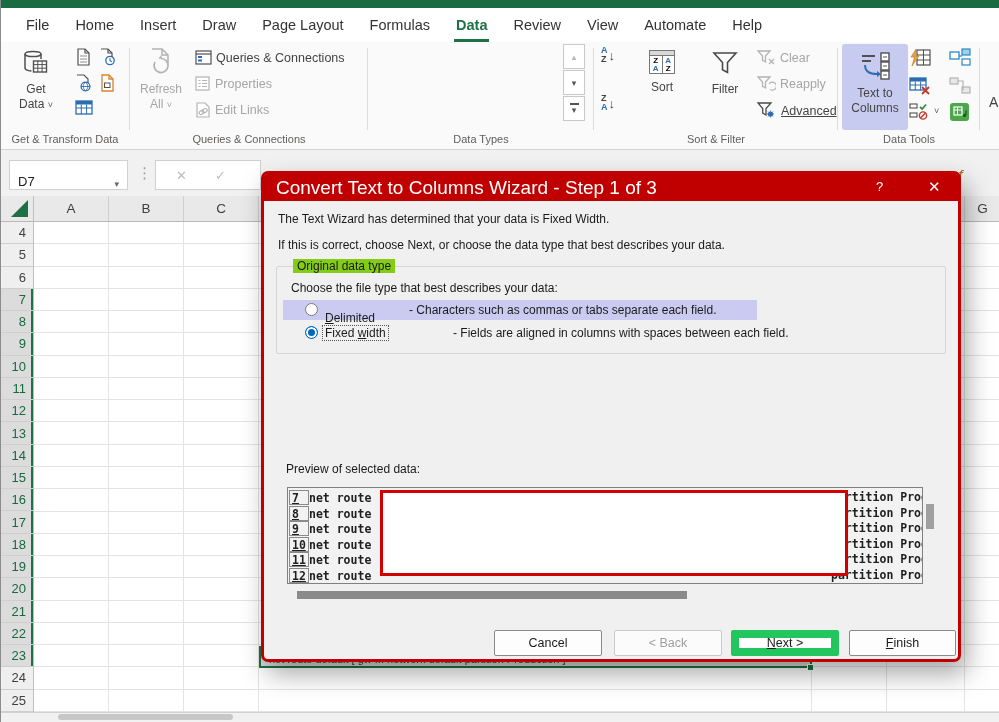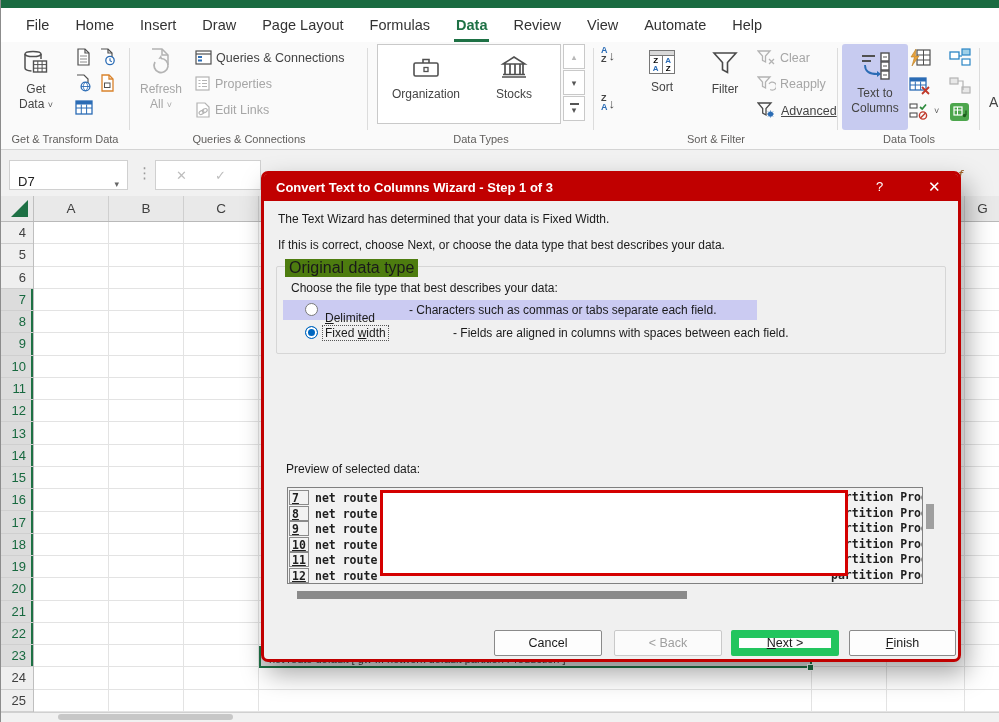--- a/index.html
+++ b/index.html
@@ -51,36 +51,36 @@
   #gridv{left:33px;top:222px;width:226px;height:490px;background:
      repeating-linear-gradient(to right,transparent 0 74px,#e3e3e3 74px 75px);}
   .vline{position:absolute;width:1px;background:#e3e3e3;}
   #selband{left:258px;top:646px;width:553px;height:22px;background:#d9d9d9;border:2px solid #1e7145;box-sizing:border-box;overflow:hidden;}
   #selband .seltext{position:absolute;left:8px;bottom:1px;font-size:11px;color:#3a3a3a;white-space:nowrap;}
   #fillhandle{left:806px;top:664px;width:7px;height:7px;background:#1e7145;border:1px solid #fff;box-sizing:border-box;}
   #bottombar{left:0;top:712px;width:999px;height:10px;background:#f1f1f1;border-top:1px solid #d0d0d0;box-sizing:border-box;}
   #hthumb-sheet{left:57px;top:714px;width:175px;height:6px;background:#c7c7c7;border-radius:3px;}
   
   #dialog{left:260px;top:171px;width:700px;height:491px;background:#f0f0f0;border:3px solid #c00000;border-radius:7px;box-sizing:border-box;box-shadow:6px 12px 26px rgba(0,0,0,.35);z-index:50;}
-  #dtitle{position:absolute;left:0;top:0;right:0;height:27px;background:#c00000;border-radius:3px 3px 0 0;display:flex;align-items:center;color:#fff;font-size:13px;padding-left:12px;box-sizing:border-box;font-weight:bold;}
+  #dtitle{position:absolute;left:0;top:0;right:0;height:27px;background:#c00000;border-radius:3px 3px 0 0;display:flex;align-items:center;color:#fff;font-size:19px;padding-left:12px;box-sizing:border-box;}
   #dhelp{position:absolute;left:612px;top:5px;color:#fff;font-size:13px;}
   #dclose{position:absolute;left:664px;top:4px;color:#fff;font-size:15px;}
   .dtext{position:absolute;font-size:12px;color:#1a1a1a;white-space:nowrap;}
   #groupbox{position:absolute;left:12px;top:92px;width:670px;height:88px;border:1px solid #d6d6d6;border-radius:2px;box-sizing:border-box;}
-  #grouplegend{position:absolute;left:8px;top:-8px;background:#4d7c0f;padding:0 4px;font-size:16px;color:#1a1a1a;}
+  #grouplegend{position:absolute;left:16px;top:-8px;background:#84cc16;padding:0 4px;font-size:12px;color:#1a1a1a;}
   #optband{position:absolute;left:6px;top:33px;width:474px;height:20px;background:#cbcbf2;}
   .radio{position:absolute;width:13px;height:13px;border-radius:50%;background:#fff;border:1px solid #7a7a7a;box-sizing:border-box;}
   .radio.sel{border:1px solid #0067c0;background:#0067c0;box-shadow:inset 0 0 0 2px #fff;}
   .optlabel{position:absolute;font-size:12px;color:#1a1a1a;white-space:nowrap;}
   .focusbox{outline:1px dotted #555;padding:0 2px;}
   .mn{text-decoration:underline;}
   #pbox{position:absolute;left:23px;top:313px;width:636px;height:97px;border:1px solid #808080;background:#f2f2f2;box-sizing:border-box;overflow:hidden;padding-top:2px;}
   .prow{height:15.5px;line-height:15px;position:relative;font-family:"DejaVu Sans Mono",monospace;font-size:11.5px;font-weight:700;color:#1f1f1f;white-space:nowrap;}
   .pnum{display:inline-block;width:20px;height:15px;border:1px solid #8a8a8a;box-sizing:border-box;margin-left:1px;padding-left:2px;text-decoration:underline;background:#f2f2f2;}
-  .pleft{margin-left:6px;}
+  .pleft{}
   .pright{position:absolute;left:543px;top:0;}
   #redact{position:absolute;left:92px;top:2px;width:468px;height:86px;background:#fff;border:3px solid #d40000;box-sizing:border-box;z-index:5;}
   #vthumb{position:absolute;left:662px;top:330px;width:8px;height:25px;background:#9f9f9f;}
   #hthumb{position:absolute;left:33px;top:417px;width:390px;height:8px;background:#8a8a8a;}
   .dbtn{position:absolute;top:456px;height:26px;width:108px;background:#fdfdfd;border:1px solid #8a8a8a;border-radius:2px;display:flex;align-items:center;justify-content:center;font-size:12.5px;color:#1a1a1a;box-sizing:border-box;}
   .dbtn.disabled{color:#9e9e9e;border-color:#c9c9c9;background:#fbfbfb;}
   .dbtn.default{border:8px solid #22c55e;}
   svg{display:block;}
 </style>
 </head>
@@ -207,42 +207,20 @@
           <svg width="16" height="16" viewBox="0 0 16 16">
             <path d="M2 1h8l4 4v10H2z" fill="#fff" stroke="#b3b3b3" stroke-width="1.2"></path>
             <ellipse cx="6.5" cy="10.5" rx="2.6" ry="1.8" fill="none" stroke="#b3b3b3" stroke-width="1.1" transform="rotate(-30 6.5 10.5)"></ellipse>
             <ellipse cx="9.8" cy="8.6" rx="2.6" ry="1.8" fill="none" stroke="#b3b3b3" stroke-width="1.1" transform="rotate(-30 9.8 8.6)"></ellipse>
           </svg>
         </span>
       <span>Edit Links</span>
     </div>
     <div class="grplabel" style="left:130px;width:236px;">Queries &amp; Connections</div>
 
-    <div class="ab" style="left:376px;top:2px;width:184px;height:80px;background:#fff;border:1px solid #c9c9c9;box-sizing:border-box;">
-      <div class="ab" style="left:6px;top:4px;width:84px;height:70px;text-align:center;">
-        <span style="display:inline-block;margin-top:4px;">
-          <svg width="32" height="30" viewBox="0 0 32 30">
-            <rect x="4" y="10" width="24" height="13" rx="1.5" fill="#fff" stroke="#505050" stroke-width="1.6"></rect>
-            <path d="M13 10V6.5h6V10" fill="none" stroke="#505050" stroke-width="1.6"></path>
-            <rect x="14" y="14.5" width="4" height="4" fill="#fff" stroke="#505050" stroke-width="1.3"></rect>
-          </svg>
-        </span>
-        <div class="riblabel">Organization</div>
-      </div>
-      <div class="ab" style="left:96px;top:4px;width:80px;height:70px;text-align:center;">
-        <span style="display:inline-block;margin-top:4px;">
-          <svg width="32" height="30" viewBox="0 0 32 30">
-            <path d="M5 11L16 4l11 7z" fill="#fff" stroke="#505050" stroke-width="1.5"></path>
-            <path d="M7 11v10M12 11v10M17 11v10M22 11v10M25 11v10" stroke="#505050" stroke-width="1.7"></path>
-            <path d="M5 21.5h22M4 24h24" stroke="#505050" stroke-width="1.5"></path>
-          </svg>
-        </span>
-        <div class="riblabel">Stocks</div>
-      </div>
-    </div>
     <div class="ab" style="left:562px;top:2px;">
         <div class="gbtn">
           <span style="color:#b8b8b8;">▴</span>
         </div>
       </div>
     <div class="ab" style="left:562px;top:28px;">
         <div class="gbtn">
           <span>▾</span>
         </div>
       </div>

